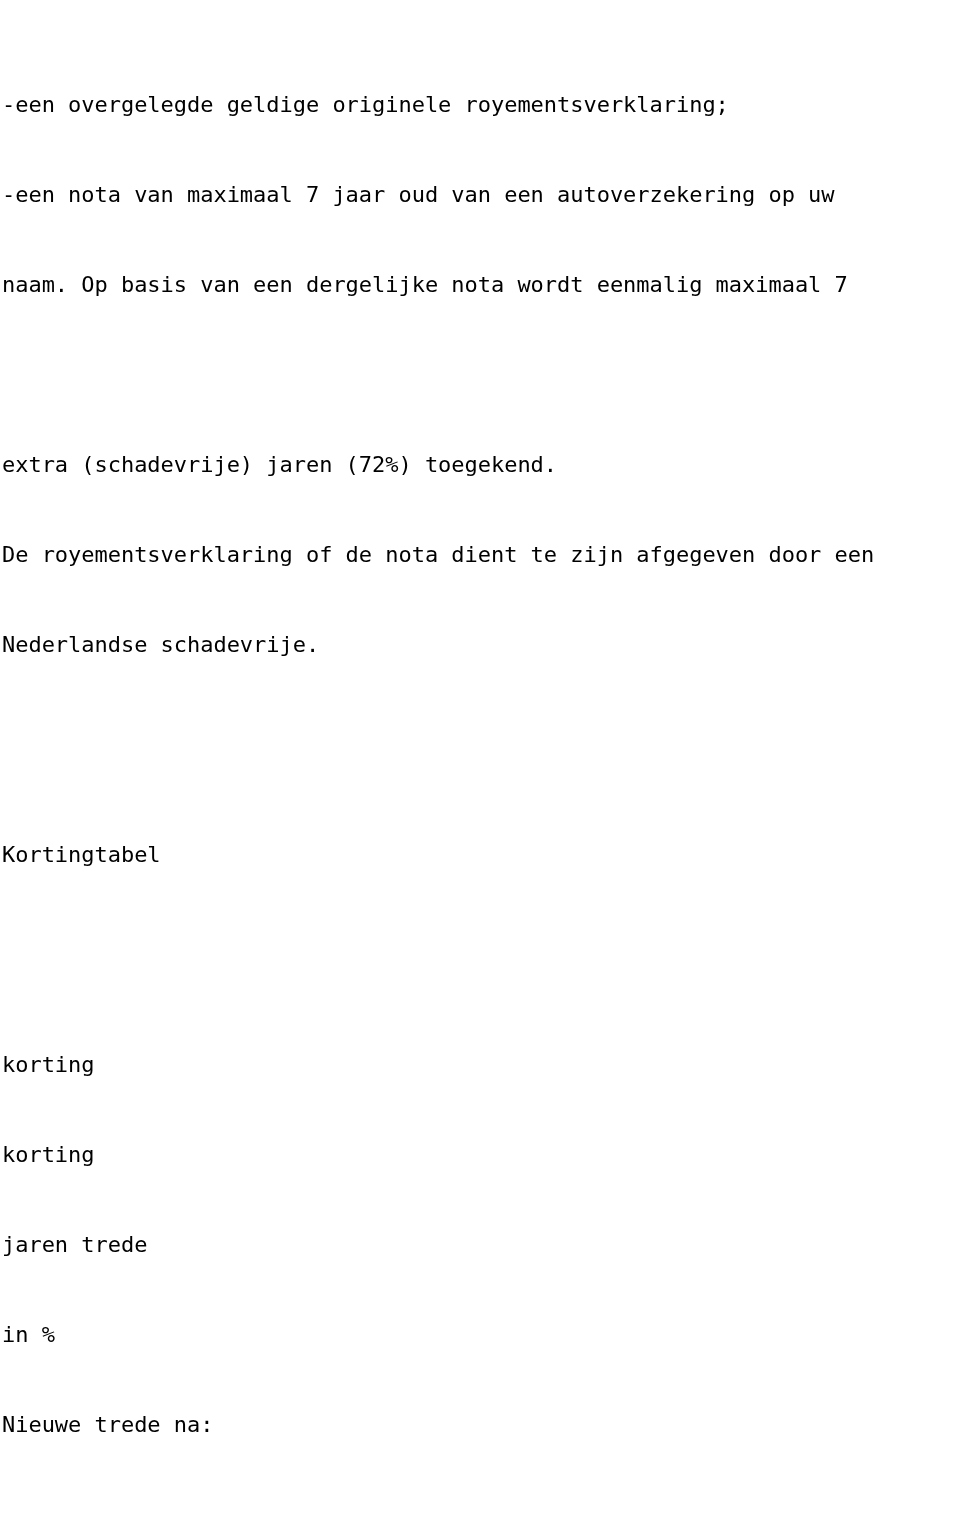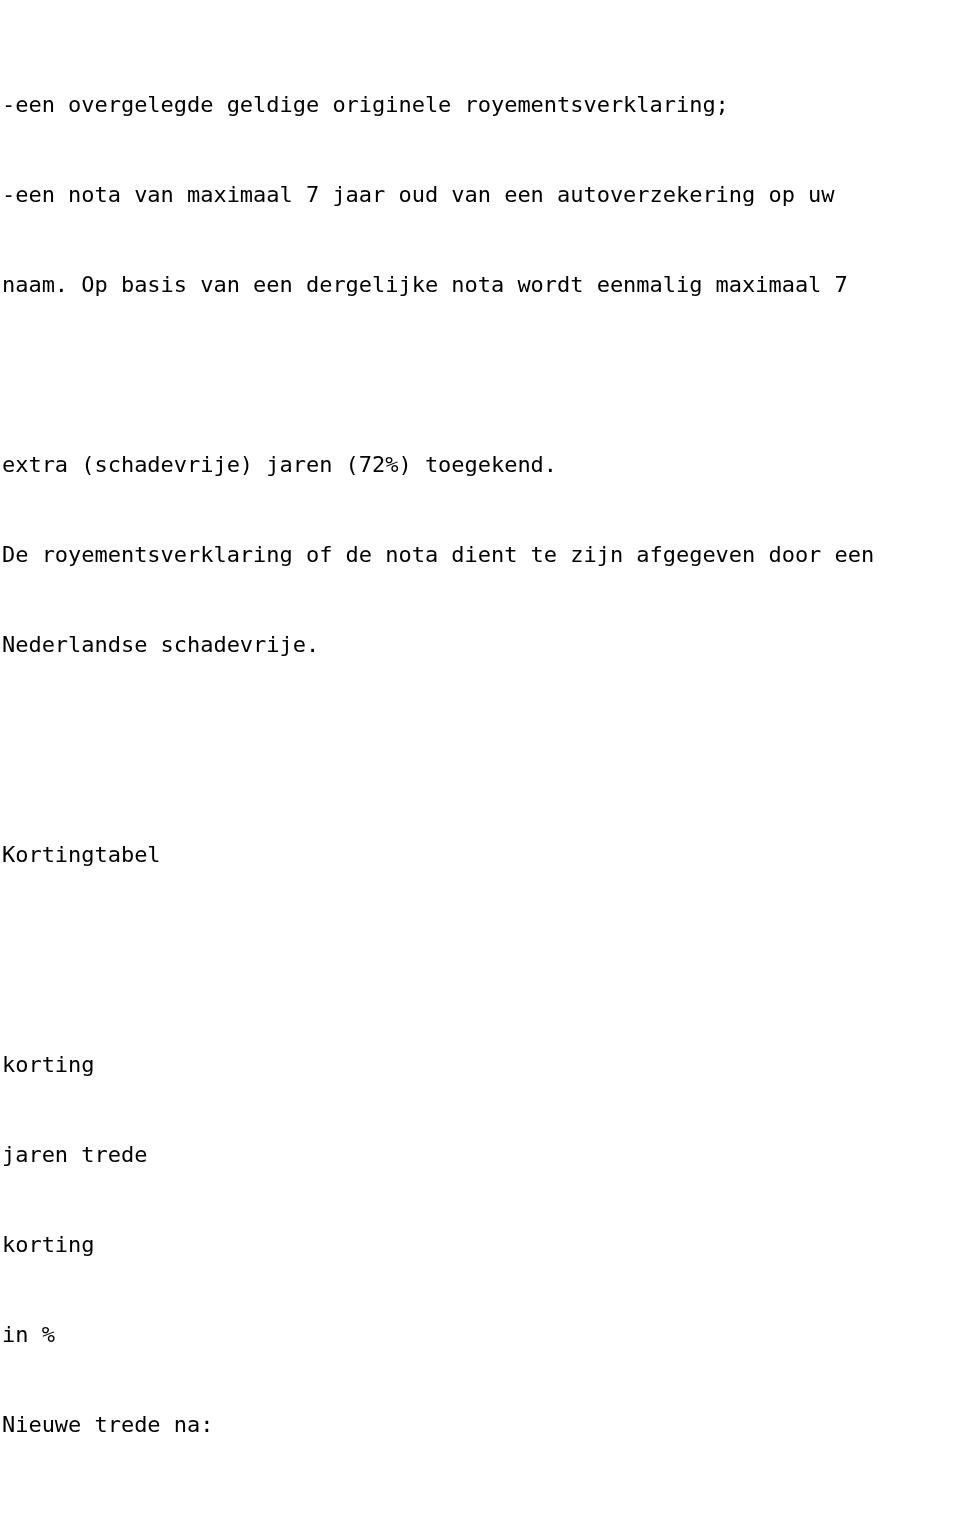--- a/index.html
+++ b/index.html
@@ -59,22 +59,22 @@
     <span class="doc-line blank"></span>
     <span class="doc-line">extra (schadevrije) jaren (72%) toegekend.</span>
     <span class="doc-line">De royementsverklaring of de nota dient te zijn afgegeven door een</span>
     <span class="doc-line">Nederlandse schadevrije.</span>
     <span class="doc-line blank"></span>
 
     <span class="doc-line">Kortingtabel</span>
     <span class="doc-line blank"></span>
 
     <span class="doc-line">korting</span>
+    <span class="doc-line">korting</span>
     <span class="doc-line">jaren trede</span>
-    <span class="doc-line">korting</span>
     <span class="doc-line">in %</span>
     <span class="doc-line">Nieuwe trede na:</span>
     
     
     
     
     
     
     
     

